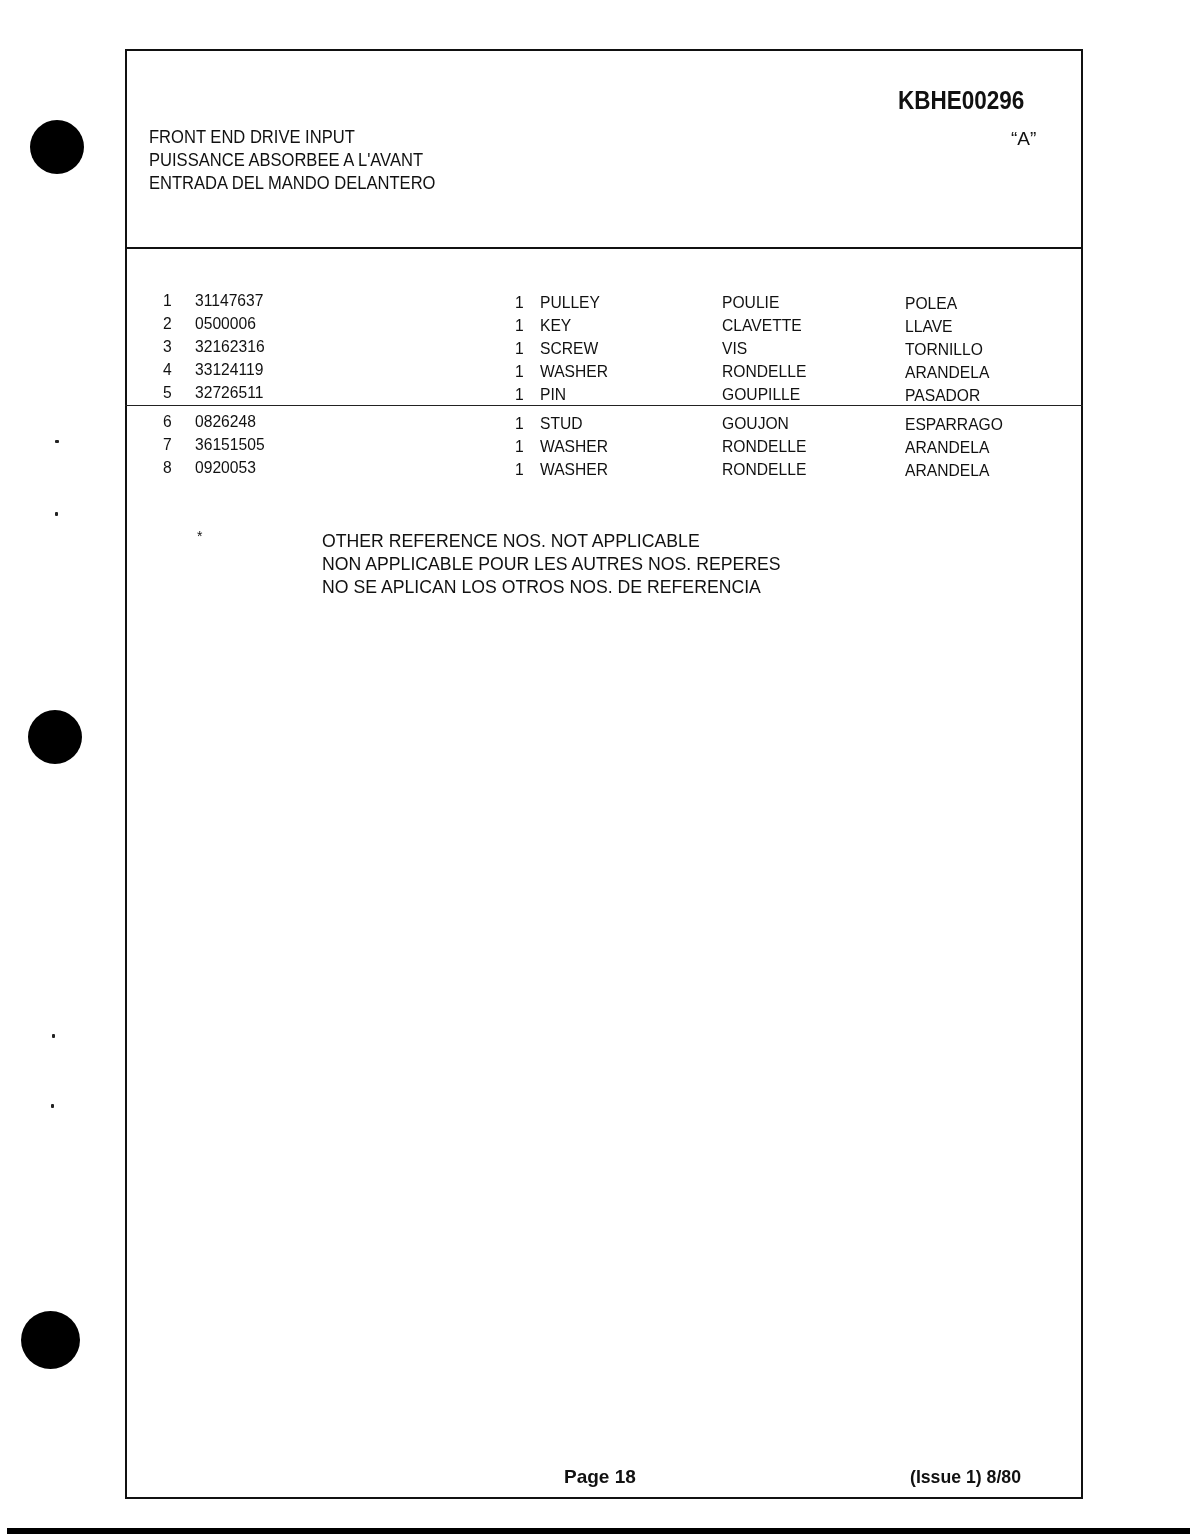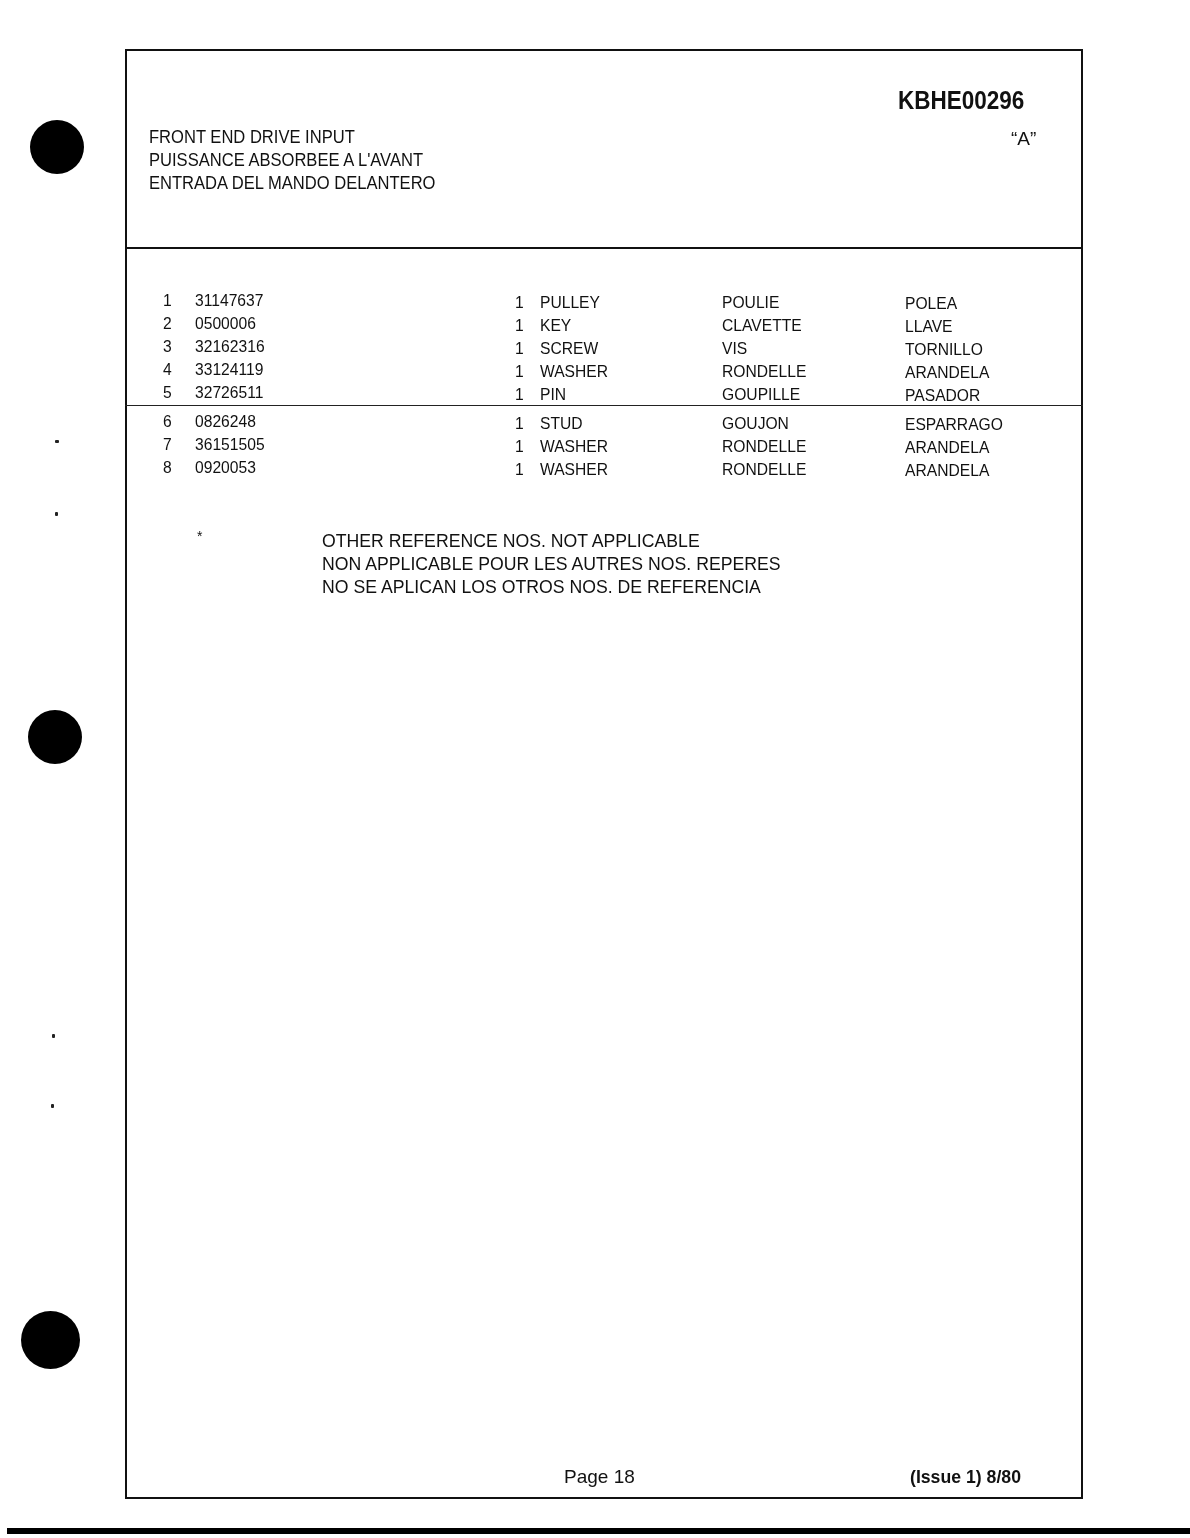--- a/index.html
+++ b/index.html
@@ -10,21 +10,21 @@
            border:2px solid #111; border-left-width:2px; box-sizing:border-box; }
   .hdr-rule { position:absolute; left:125px; top:247px; width:958px; height:2px; background:#111; }
   .mid-rule { position:absolute; left:125px; top:405px; width:958px; height:1px; background:#222; }
   .t { position:absolute; white-space:nowrap; font-size:18px; line-height:23px; transform:scaleX(0.92); transform-origin:left top; }
   .doc-id { position:absolute; left:898px; top:86px; font-size:25px; font-weight:bold; white-space:nowrap; transform:scaleX(0.9); transform-origin:left top; }
   .sheet-label { position:absolute; left:1011px; top:128px; font-size:19px; white-space:nowrap; }
   .row { position:absolute; left:0; width:1190px; height:23px; }
   .c { position:absolute; top:0; font-size:17px; line-height:23px; white-space:nowrap; transform:scaleX(0.92); transform-origin:left top; }
   .note { position:absolute; left:322px; font-size:19px; line-height:23px; white-space:nowrap; transform:scaleX(0.93); transform-origin:left top; }
   .star { position:absolute; left:197px; top:528px; font-size:14px; }
-  .footer-page { position:absolute; left:564px; top:1466px; font-size:19px; white-space:nowrap; }
+  .footer-page { position:absolute; left:564px; top:1466px; font-size:19px; white-space:nowrap;font-weight:bold; }
   .footer-issue { position:absolute; left:910px; top:1466px; font-size:19px; font-weight:bold; white-space:nowrap; transform:scaleX(0.93); transform-origin:left top; }
   .bottom-bar { position:absolute; left:7px; top:1528px; width:1183px; height:6px; background:#000; }
   .speck { position:absolute; background:#222; border-radius:1px; }
 </style>
 </head>
 <body>
 
 <div class="hole" style="left:30px;top:120px;width:54px;height:54px;"></div>
 <div class="hole" style="left:28px;top:710px;width:54px;height:54px;"></div>
 <div class="hole" style="left:21px;top:1311px;width:59px;height:58px;"></div>

